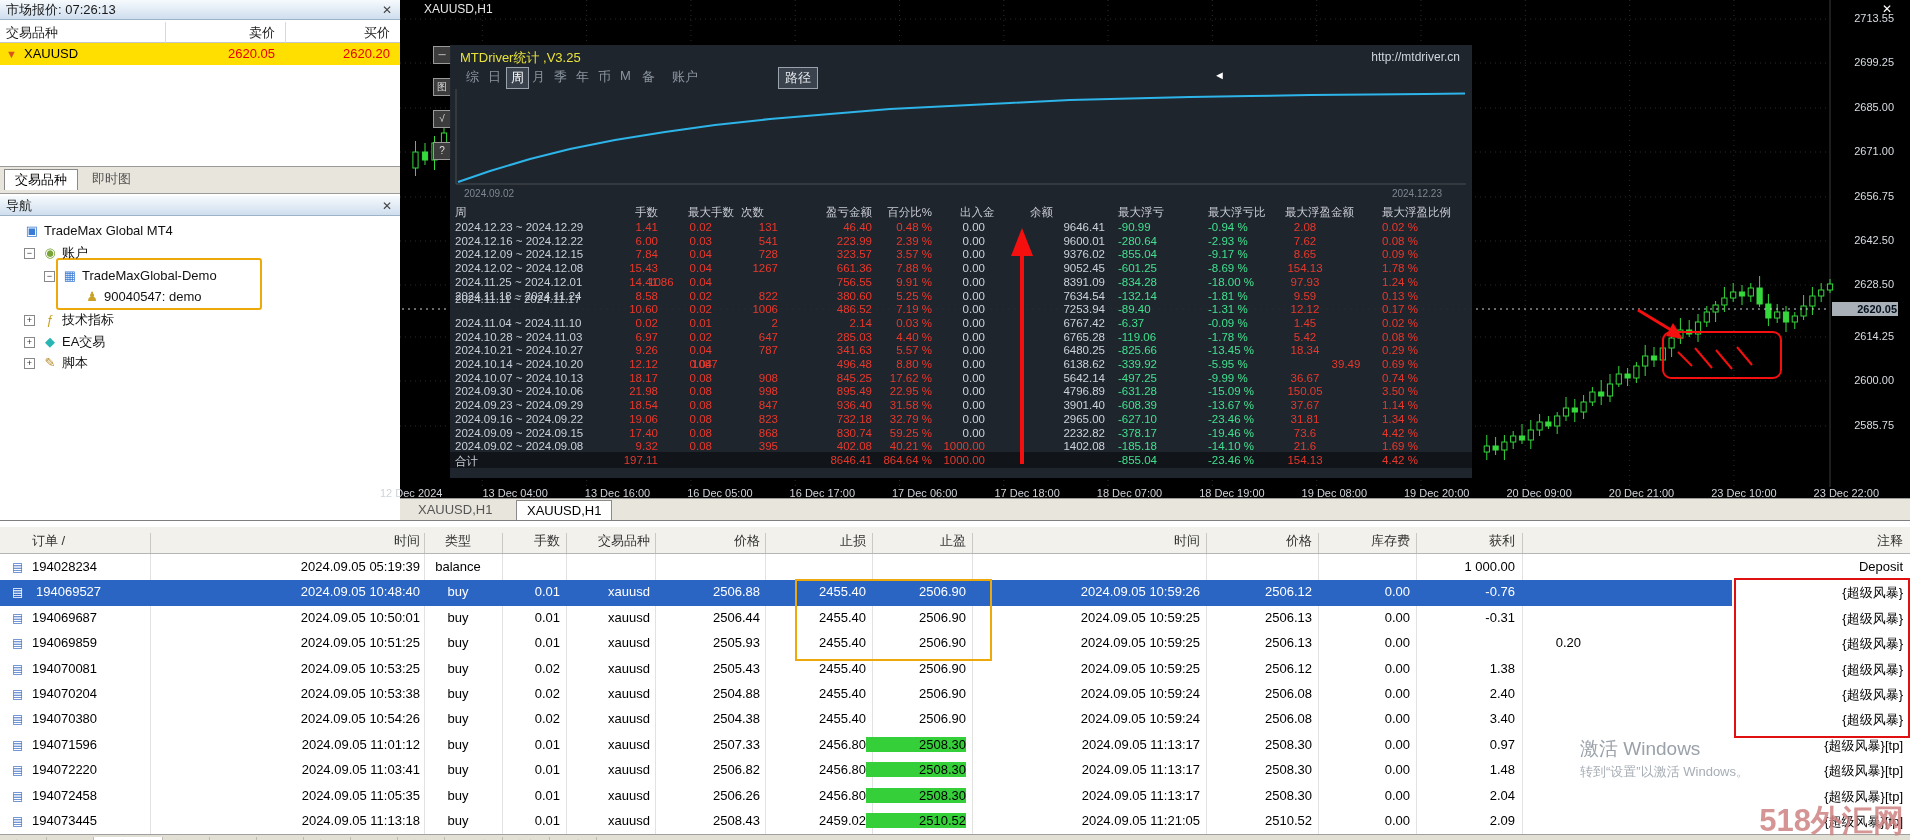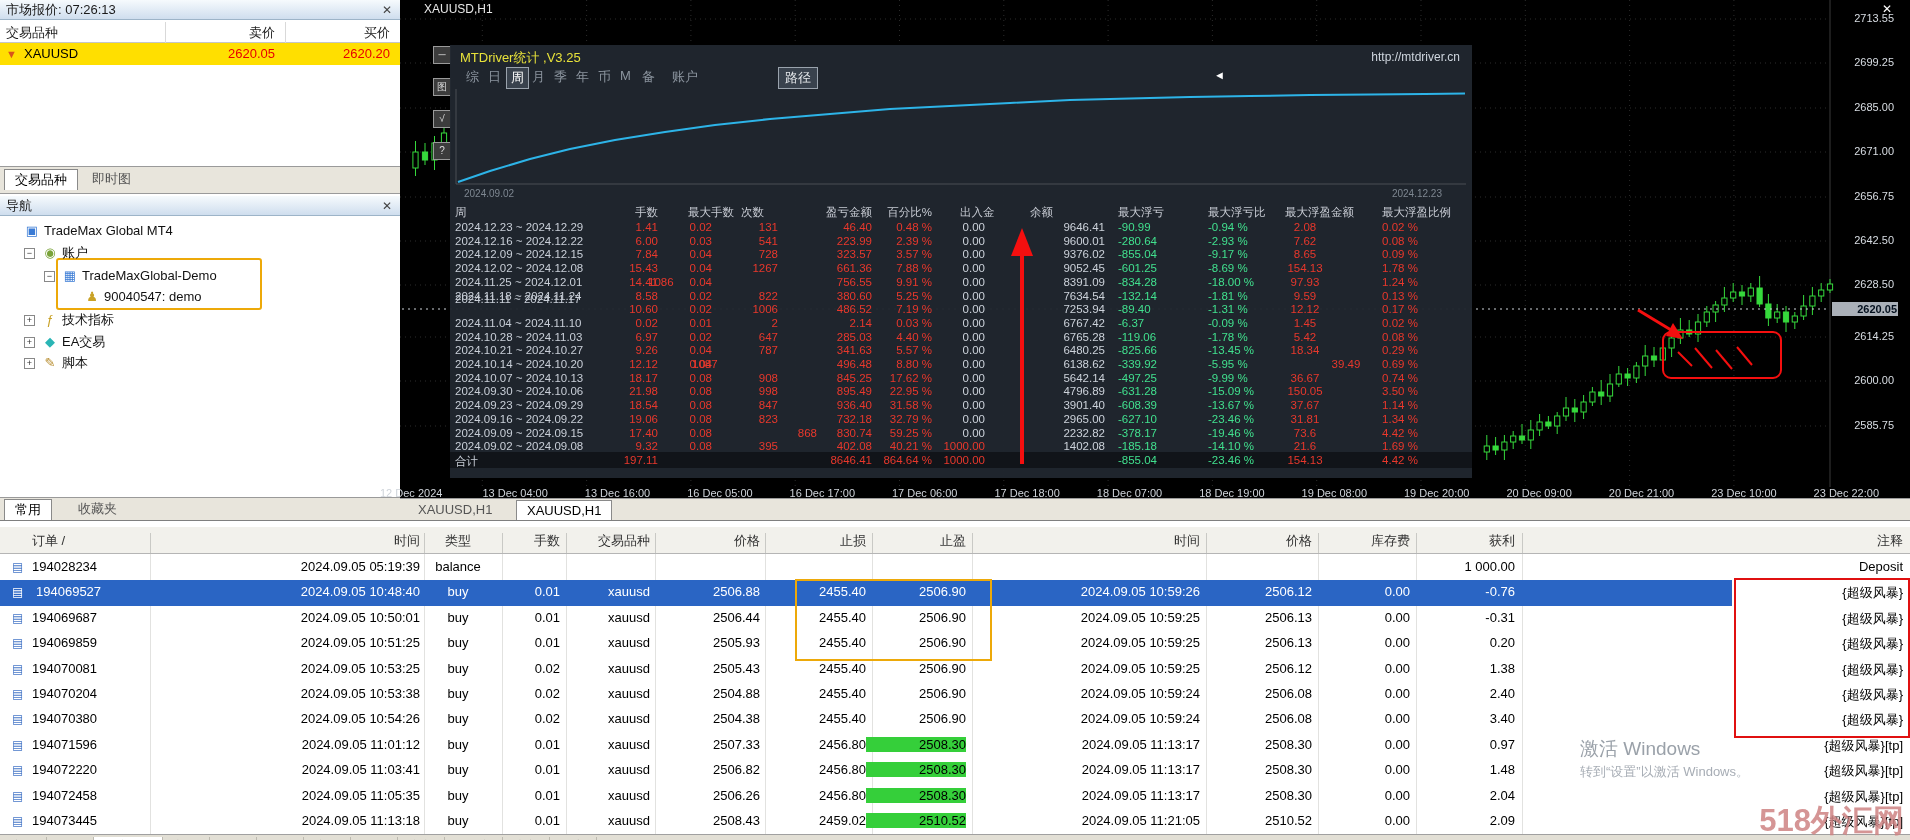--- a/index.html
+++ b/index.html
@@ -108,24 +108,20 @@
       <div class="tree-item" style="left: 42px; top: 28px;"><span class="tree-ico" style="color: rgb(122, 163, 58);">◉</span><span>账户</span></div>
       <div class="expander" style="left: 44px; top: 55px;">−</div>
       <div class="tree-item" style="left: 62px; top: 51px;"><span class="tree-ico" style="color: rgb(58, 123, 213);">▦</span><span>TradeMaxGlobal-Demo</span></div>
       <div class="tree-item" style="left: 84px; top: 72px;"><span class="tree-ico" style="color: rgb(201, 162, 39);">♟</span><span>90040547: demo</span></div>
       <div class="expander" style="left: 24px; top: 99px;">+</div>
       <div class="tree-item" style="left: 42px; top: 95px;"><span class="tree-ico" style="color: rgb(201, 162, 39);">ƒ</span><span>技术指标</span></div>
       <div class="expander" style="left: 24px; top: 121px;">+</div>
       <div class="tree-item" style="left: 42px; top: 117px;"><span class="tree-ico" style="color: rgb(42, 181, 181);">◆</span><span>EA交易</span></div>
       <div class="expander" style="left: 24px; top: 142px;">+</div>
       <div class="tree-item" style="left: 42px; top: 138px;"><span class="tree-ico" style="color: rgb(181, 138, 42);">✎</span><span>脚本</span></div>
-    </div>
-  <div class="tabstrip abs" style="top:497px;left:0;width:400px;height:23px;">
-      <div class="tab active" style="left: 4px; top: 1px;">常用</div>
-      <div class="tab" style="left: 68px; top: 1px;">收藏夹</div>
     </div>
 </div>
 
 <div id="chart-win" class="abs">
   <svg id="chart-base" class="abs" style="left:0;top:0;" width="1510" height="500">
       <line x1="0" y1="19" x2="1430" y2="19" stroke="#2c2c2c" stroke-width="1" stroke-dasharray="1,4"></line>
       <line x1="0" y1="63" x2="1430" y2="63" stroke="#2c2c2c" stroke-width="1" stroke-dasharray="1,4"></line>
       <line x1="0" y1="108" x2="1430" y2="108" stroke="#2c2c2c" stroke-width="1" stroke-dasharray="1,4"></line>
       <line x1="0" y1="152" x2="1430" y2="152" stroke="#2c2c2c" stroke-width="1" stroke-dasharray="1,4"></line>
       <line x1="0" y1="197" x2="1430" y2="197" stroke="#2c2c2c" stroke-width="1" stroke-dasharray="1,4"></line>
@@ -491,21 +487,21 @@
         <span class="st-cell c-red" style="top: 367.8px; left: 352px; width: 130px; text-align: right;">32.79 %</span>
         <span class="st-cell c-gray" style="top: 367.8px; left: 405px; width: 130px; text-align: right;">0.00</span>
         <span class="st-cell c-gray" style="top: 367.8px; left: 525px; width: 130px; text-align: right;">2965.00</span>
         <span class="st-cell c-green" style="top: 367.8px; left: 668px;">-627.10</span>
         <span class="st-cell c-green" style="top: 367.8px; left: 758px;">-23.46 %</span>
         <span class="st-cell c-red" style="top: 367.8px; left: 795px; width: 120px; text-align: center;">31.81</span>
         <span class="st-cell c-red" style="top: 367.8px; left: 890px; width: 120px; text-align: center;">1.34 %</span>
         <span class="st-cell c-wk" style="top: 381.5px; left: 5px;">2024.09.09 ~ 2024.09.15</span>
         <span class="st-cell c-red" style="top: 381.5px; left: 78px; width: 130px; text-align: right;">17.40</span>
         <span class="st-cell c-red" style="top: 381.5px; left: 132px; width: 130px; text-align: right;">0.08</span>
-        <span class="st-cell c-red" style="top: 381.5px; left: 198px; width: 130px; text-align: right; padding-left: 39px;">868</span>
+        <span class="st-cell c-red" style="top: 381.5px; left: 198px; width: 130px; text-align: right;">868</span>
         <span class="st-cell c-red" style="top: 381.5px; left: 292px; width: 130px; text-align: right;">830.74</span>
         <span class="st-cell c-red" style="top: 381.5px; left: 352px; width: 130px; text-align: right;">59.25 %</span>
         <span class="st-cell c-gray" style="top: 381.5px; left: 405px; width: 130px; text-align: right;">0.00</span>
         <span class="st-cell c-gray" style="top: 381.5px; left: 525px; width: 130px; text-align: right;">2232.82</span>
         <span class="st-cell c-green" style="top: 381.5px; left: 668px;">-378.17</span>
         <span class="st-cell c-green" style="top: 381.5px; left: 758px;">-19.46 %</span>
         <span class="st-cell c-red" style="top: 381.5px; left: 795px; width: 120px; text-align: center;">73.6</span>
         <span class="st-cell c-red" style="top: 381.5px; left: 890px; width: 120px; text-align: center;">4.42 %</span>
         <span class="st-cell c-wk" style="top: 395.2px; left: 5px;">2024.09.02 ~ 2024.09.08</span>
         <span class="st-cell c-red" style="top: 395.2px; left: 78px; width: 130px; text-align: right;">9.32</span>
@@ -640,21 +636,21 @@
         <span class="t-cell" style="left: 240px; width: 180px; text-align: right;">2024.09.05 10:51:25</span>
         <span class="t-cell" style="left: 408px; width: 100px; text-align: center;">buy</span>
         <span class="t-cell" style="left: 460px; width: 100px; text-align: right;">0.01</span>
         <span class="t-cell" style="left: 550px; width: 100px; text-align: right;">xauusd</span>
         <span class="t-cell" style="left: 660px; width: 100px; text-align: right;">2505.93</span>
         <span class="t-cell" style="left: 766px; width: 100px; text-align: right;">2455.40</span>
         <span class="t-cell" style="left: 866px; width: 100px; text-align: right;">2506.90</span>
         <span class="t-cell" style="left: 1020px; width: 180px; text-align: right;">2024.09.05 10:59:25</span>
         <span class="t-cell" style="left: 1212px; width: 100px; text-align: right;">2506.13</span>
         <span class="t-cell" style="left: 1310px; width: 100px; text-align: right;">0.00</span>
-        <span class="t-cell" style="left: 1415px; width: 100px; text-align: right;">0.20</span>
+        <span class="t-cell" style="left: 1481px; width: 100px; text-align: right;">0.20</span>
         <span class="t-cell comment-cell" style="left: 1733px; width: 170px; text-align: right;">{超级风暴}</span>
       </div>
       <div class="t-row" style="top: 135.6px;">
         <span class="order-ico">▤</span>
         <span class="t-cell" style="left: 32px;">194070081</span>
         <span class="t-cell" style="left: 240px; width: 180px; text-align: right;">2024.09.05 10:53:25</span>
         <span class="t-cell" style="left: 408px; width: 100px; text-align: center;">buy</span>
         <span class="t-cell" style="left: 460px; width: 100px; text-align: right;">0.02</span>
         <span class="t-cell" style="left: 550px; width: 100px; text-align: right;">xauusd</span>
         <span class="t-cell" style="left: 660px; width: 100px; text-align: right;">2505.43</span>

